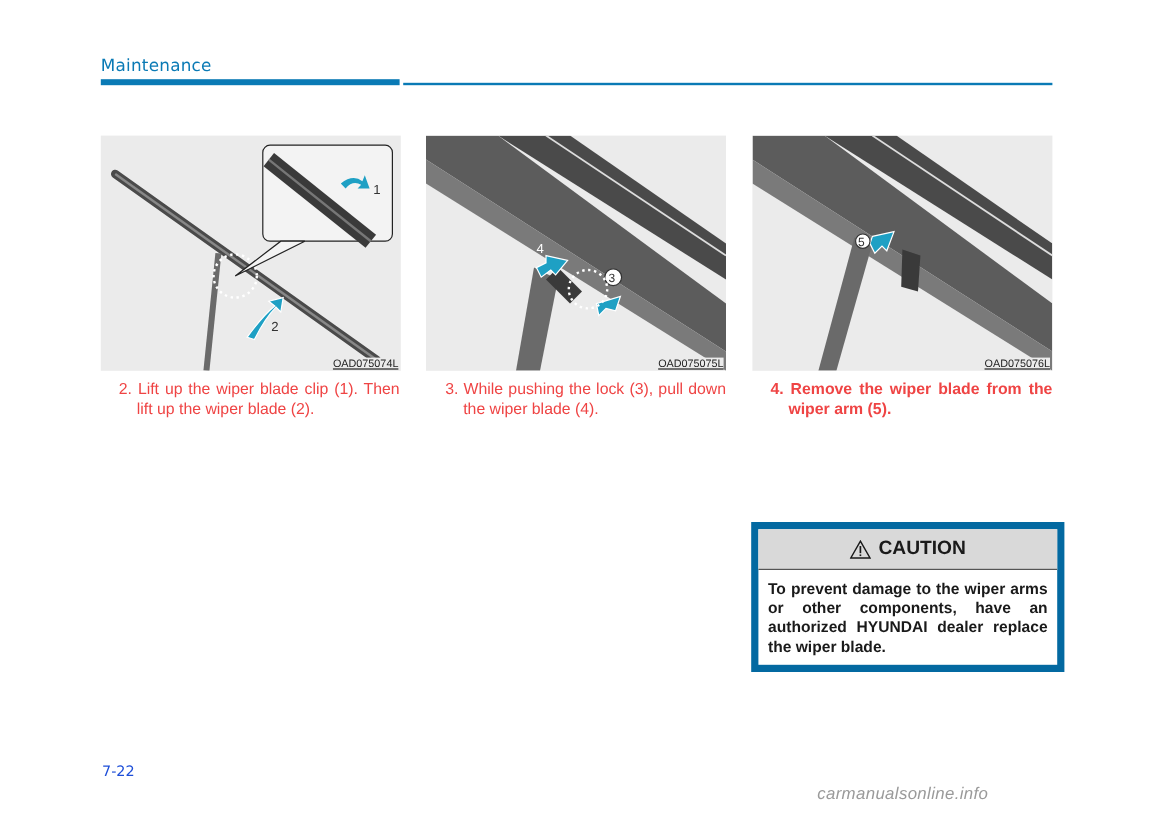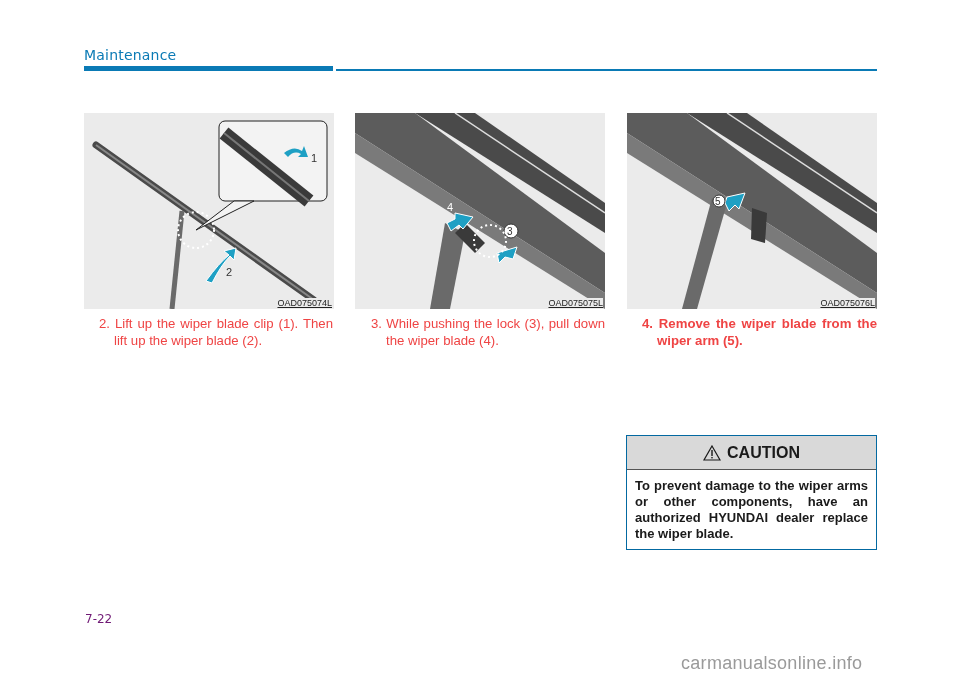--- a/index.html
+++ b/index.html
@@ -4,26 +4,26 @@
 <style>
   html, body { margin:0; padding:0; background:#ffffff; }
   body { width:960px; height:689px; position:relative; overflow:hidden; font-family:"Liberation Sans", sans-serif; color:#1a1a1a; }
   .header-title { position:absolute; left:84px; top:47px; font-family:"DejaVu Sans", sans-serif; font-size:14px; color:#0a7ab5; letter-spacing:0.2px;text-align:right; }
   .header-bar { position:absolute; left:84px; top:66px; width:249px; height:5px; background:#0a7ab5; }
   .header-line { position:absolute; left:336px; top:69px; width:541px; height:2px; background:#0a7ab5; }
   .figure { position:absolute; top:113px; width:250px; height:196px; background:#ebebeb; overflow:hidden; }
   .fig-caption { position:absolute; right:2px; bottom:1px; font-size:9px; color:#222; background:#ebebeb;text-decoration:underline; }
   .step { position:absolute; font-size:13.2px; line-height:16.5px; color:#ef4444; }
   .step p { margin:0 0 4px 0; text-indent:-15px; padding-left:15px; text-align:justify; }
-  .caution { position:absolute; left:626px; top:435px; width:249px; height:113px; border:1px solid #0369a1; background:#fff; }
+  .caution { position:absolute; left:626px; top:435px; width:249px; height:113px; border:6px solid #0369a1; background:#fff; }
   .caution-head { height:33px; background:#d9d9d9; border-bottom:1px solid #555; display:flex; align-items:center; justify-content:center; gap:6px; }
   .caution-title { font-size:16px; font-weight:bold; color:#1a1a1a; }
   .caution-body { padding:8px 8px 0 8px; font-size:13px; font-weight:bold; line-height:16px; text-align:justify; }
-  .page-num { position:absolute; left:85px; top:612px; font-family:"DejaVu Sans", sans-serif; font-size:12px; color:#701a75; }
-  .watermark { position:absolute; left:681px; top:653px; font-size:18px; color:#9a9a9a; letter-spacing:0.3px; }
+  .page-num { position:absolute; left:85px; top:636px; font-family:"DejaVu Sans", sans-serif; font-size:12px; color:#1d4ed8; }
+  .watermark { position:absolute; left:681px; top:653px; font-size:14px; color:#9a9a9a; letter-spacing:0.3px;font-style:italic; }
 </style>
 </head>
 <body>
 
 <div class="header-title">Maintenance</div>
 <div class="header-bar"></div>
 <div class="header-line"></div>
 
 <div class="figure" style="left:84px;">
   <svg width="250" height="196" viewBox="0 0 250 196">

